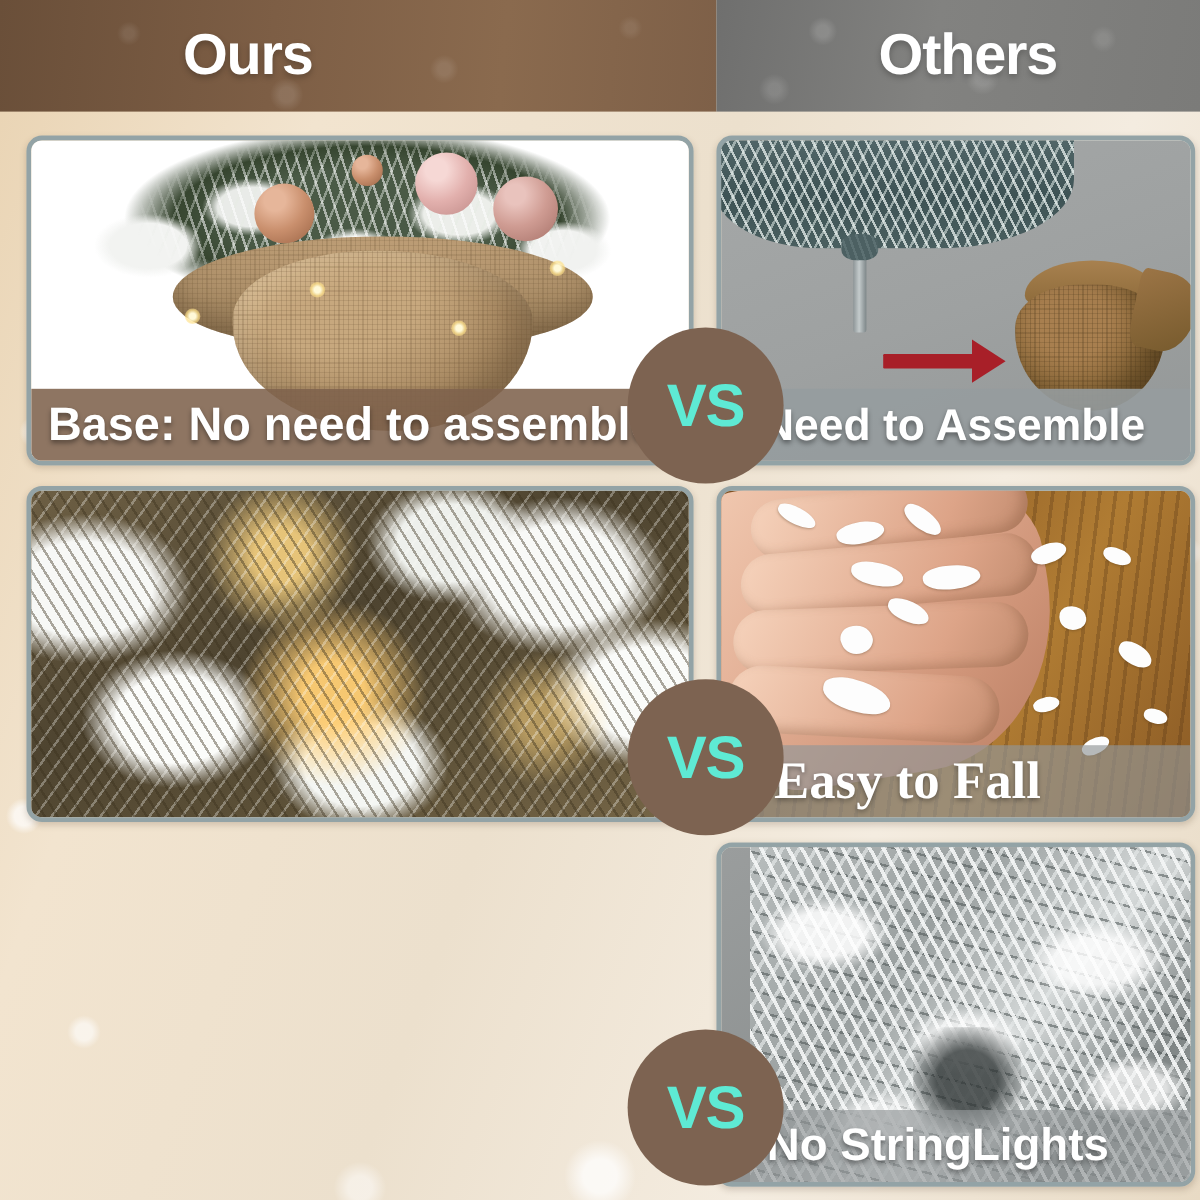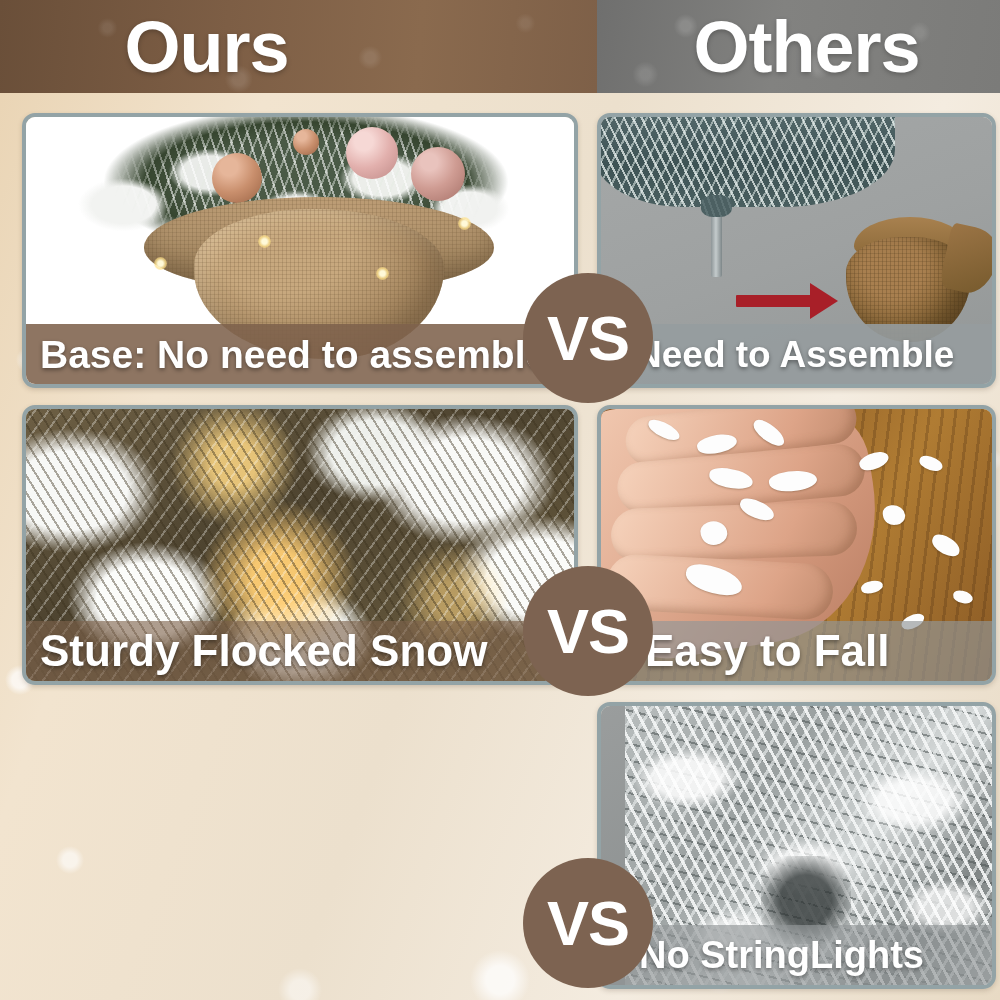--- a/index.html
+++ b/index.html
@@ -48,21 +48,21 @@
   .hdr-others{
     width:403px;
     background:
       radial-gradient(circle at 22% 28%, rgba(255,255,255,.14) 0 5px, rgba(255,255,255,0) 12px),
       radial-gradient(circle at 55% 70%, rgba(255,255,255,.13) 0 6px, rgba(255,255,255,0) 14px),
       radial-gradient(circle at 80% 35%, rgba(255,255,255,.10) 0 4px, rgba(255,255,255,0) 11px),
       radial-gradient(circle at 12% 80%, rgba(255,255,255,.12) 0 5px, rgba(255,255,255,0) 13px),
       linear-gradient(100deg,#6f6f6e 0%, #828280 45%, #7b7b79 100%);
   }
   .hdr-title{
-    font-size:72px; font-weight:bold; color:#ffffff; letter-spacing:-1px;
+    font-size:48px; font-weight:bold; color:#ffffff; letter-spacing:-1px;
     line-height:1; position:relative; z-index:2;
     text-shadow:0 2px 5px rgba(0,0,0,.25);
   }
   .hdr-ours .hdr-title{ transform:translateX(-92px); }
   .hdr-others .hdr-title{ transform:translateX(8px); }
 
   
   #grid{ position:absolute; left:0; top:93px; width:1000px; height:907px; z-index:4; }
   .row{ position:absolute; left:0; width:1000px; }
   .row-0{ top:20px;  height:275px; }
@@ -88,32 +88,32 @@
   .label-bar.brown.translucent{ background:rgba(126,98,76,.62); }
   .label-bar.gray { background:rgba(150,156,158,.90); }
   .label-bar.gray.translucent{ background:rgba(146,150,152,.66); }
   .label-text{
     color:#fff; font-weight:bold; line-height:1; white-space:nowrap;
     text-shadow:0 2px 4px rgba(0,0,0,.40);
   }
   .panel-left  .label-text{ font-size:39px; padding-left:14px; }
   .panel-right .label-text{ font-size:37px; padding-left:34px; }
   .row-1 .panel-left .label-text{ font-size:44px; }
-  .row-1 .panel-right .label-text{ font-size:44px; padding-left:44px; }
+  .row-1 .panel-right .label-text{ font-size:44px; padding-left:44px;font-family:Liberation Serif, serif; }
   .row-2 .panel-left .label-text{ font-size:45px; padding-left:26px; }
   .row-2 .panel-right .label-text{ font-size:38px; padding-left:38px; }
 
   
   .vs-badge{
     position:absolute; width:130px; height:130px; border-radius:50%;
     background:#7d6351; display:flex; align-items:center; justify-content:center;
     z-index:20; left:523px;
   }
   .vs-badge .vs-text{
-    color:#ffffff; font-weight:bold; font-size:63px; line-height:1; letter-spacing:-1px;
+    color:#5eead4; font-weight:bold; font-size:50px; line-height:1; letter-spacing:-1px;
   }
   .vs-0{ top:180px; }
   .vs-1{ top:473px; }
   .vs-2{ top:765px; }
 
   
 
   
   .art-treebase{ background:#ffffff; }
   .art-treebase .foliage{
@@ -389,23 +389,20 @@
       </div>
       <div class="label-bar gray">
         <span class="label-text">Need to Assemble</span>
       </div>
     </div>
   </div>
 
   <div class="row row-1">
     <div class="panel panel-left">
       <div class="media art-flocked"></div>
-      <div class="label-bar brown translucent">
-        <span class="label-text">Sturdy Flocked Snow</span>
-      </div>
     </div>
 
     <div class="panel panel-right">
       <div class="media art-hand">
         <div class="wood"></div>
         <div class="palm"></div>
         <div class="fgr f1"></div>
         <div class="fgr f2"></div>
         <div class="fgr f3"></div>
         <div class="fgr f4"></div>

